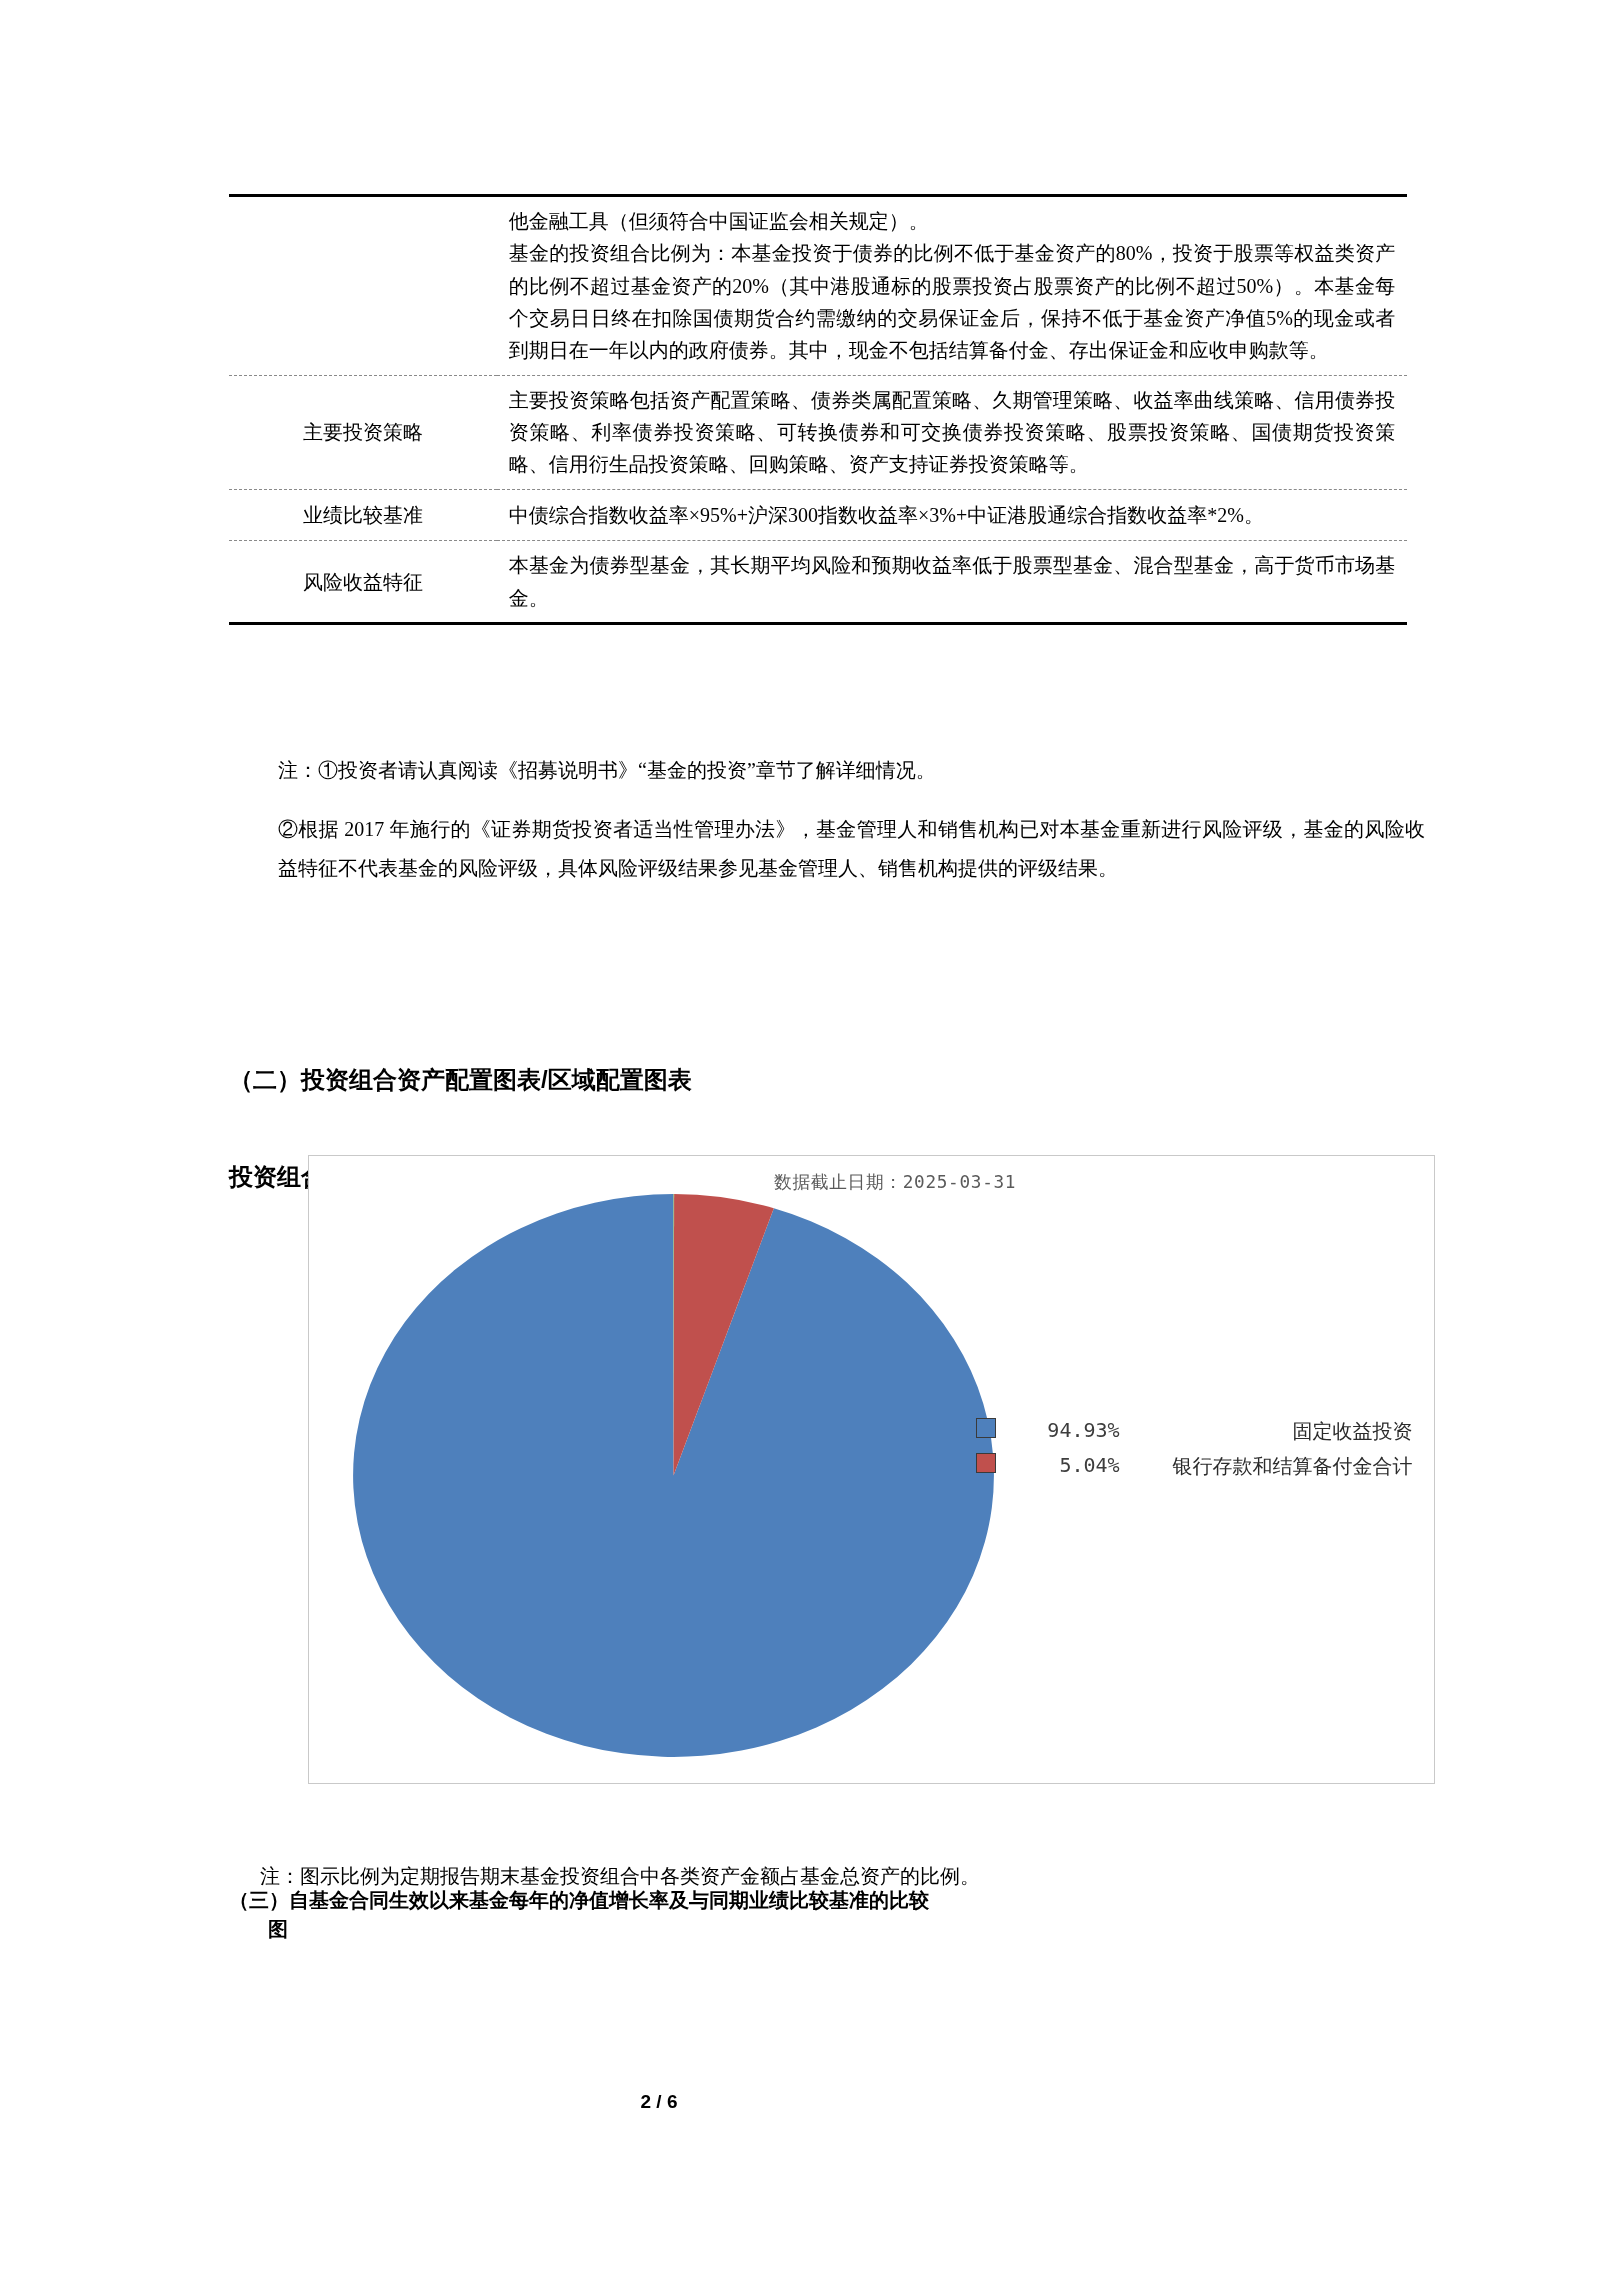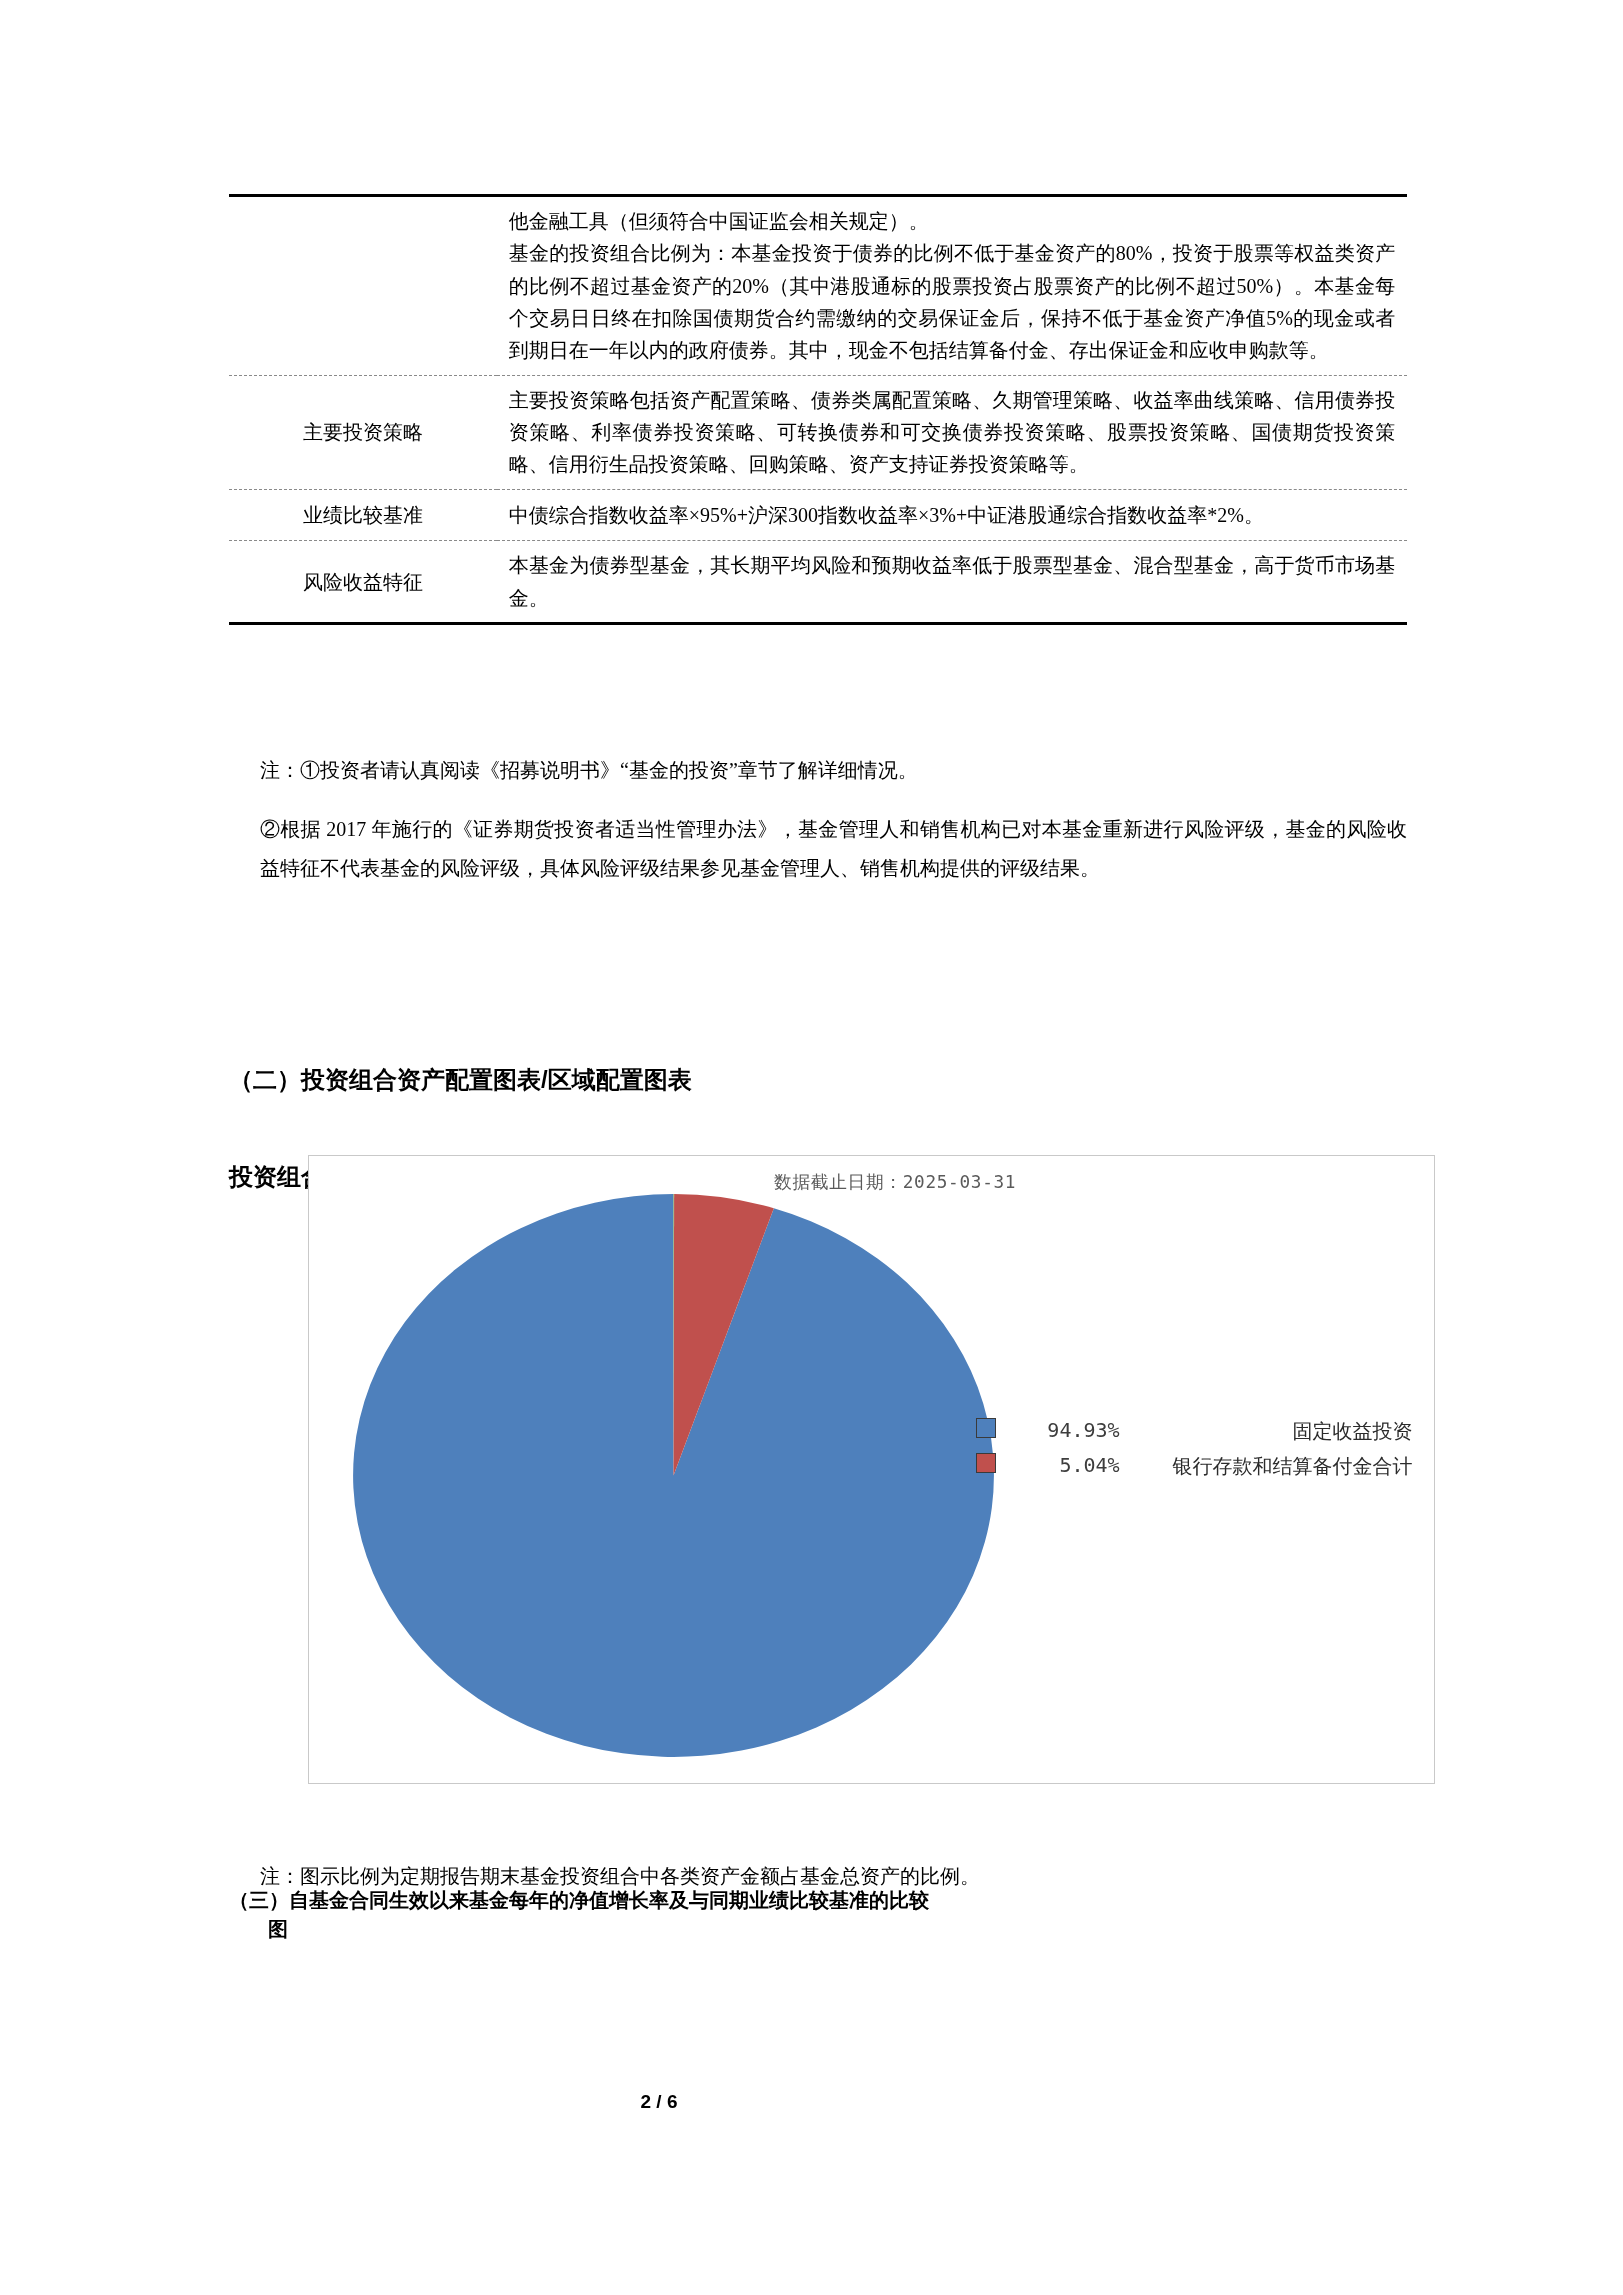--- a/index.html
+++ b/index.html
@@ -59,21 +59,21 @@
     text-justify: inter-ideograph;
   }
   .cell-body p {
     margin: 0;
     text-indent: 0;
   }
 
   
   .notes-block {
     position: absolute;
-    left: 229px;
+    left: 247px;
     top: 751px;
     width: 1178px;
   }
   .note-line {
     font-size: 20px;
     line-height: 1.95;
     margin: 0 0 19.6px 0;
     text-align: justify;
     text-justify: inter-ideograph;
     padding-left: 31px;

